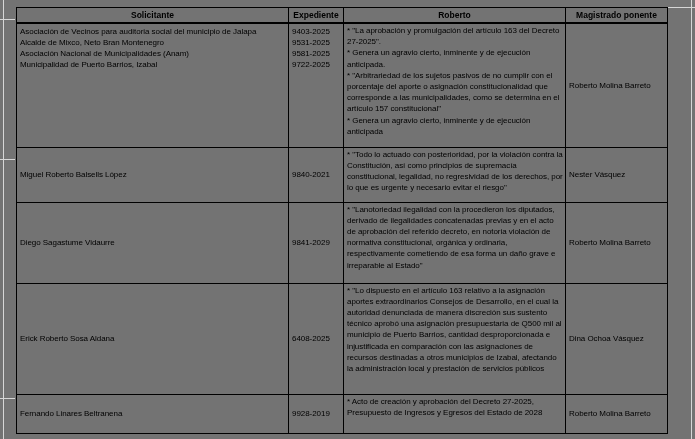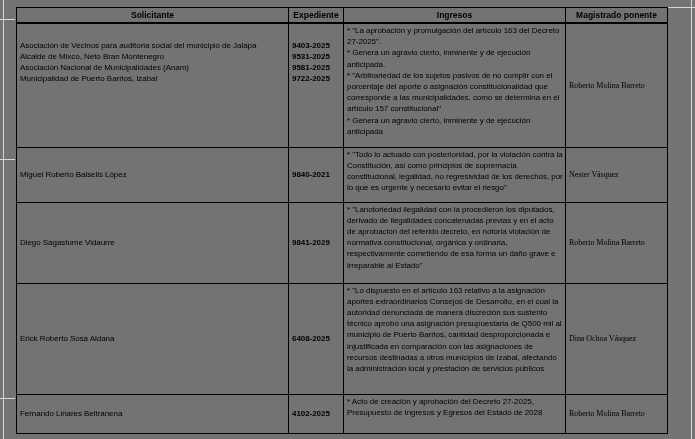--- a/index.html
+++ b/index.html
@@ -25,30 +25,30 @@
   }
   th, td { border:1px solid #000; margin:0; }
   th {
     font-size:8.5px; font-weight:bold; text-align:center;
     height:14px; padding:0 1px; border-bottom-width:2px;
     line-height:11px;
   }
   td { font-size:8px; line-height:11px; letter-spacing:-0.05px; }
 
   .c-sol { white-space:pre; overflow:hidden; padding:0 2px 0 3px; vertical-align:middle; }
-  .c-exp { white-space:pre; overflow:hidden; padding:0 2px 0 3px; vertical-align:middle;font-weight:bold; }
+  .c-exp { white-space:pre; overflow:hidden; padding:0 2px 0 3px; vertical-align:middle; }
   .c-rec { white-space:pre-line; padding:1px 2px 0 3px; vertical-align:top; line-height:11.2px; }
-  .c-mag { padding:0 2px 0 3px; vertical-align:middle;font-family:Liberation Serif, serif; }
+  .c-mag { padding:0 2px 0 3px; vertical-align:middle; }
 
   tr.r1 { height:124px; }
   tr.r2 { height:55px; }
   tr.r3 { height:81px; }
   tr.r4 { height:111px; }
   tr.r5 { height:39px; }
-  tr.r1 .c-sol, tr.r1 .c-exp { vertical-align:top; padding-top:16px; }
+  tr.r1 .c-sol, tr.r1 .c-exp { vertical-align:top; padding-top:2px; }
 </style>
 </head>
 <body>
 
 <div class="canvas">
   <div class="gl gl-v-left"></div>
   <div class="gl gl-v-right"></div>
   <div class="gl gl-h-l1"></div>
   <div class="gl gl-h-l2"></div>
   <div class="gl gl-h-l3"></div>
@@ -58,21 +58,21 @@
     <colgroup>
       <col style="width:272px">
         <col style="width:55px">
         <col style="width:222px">
         <col style="width:102px">
     </colgroup>
     <thead>
       <tr>
         <th>Solicitante</th>
         <th>Expediente</th>
-        <th>Ingresos</th>
+        <th>Roberto</th>
         <th>Magistrado ponente</th>
       </tr>
     </thead>
     <tbody>
       <tr class="r1">
         <td class="c-sol">Asociación de Vecinos para auditoria social del municipio de Jalapa
 Alcalde de Mixco, Neto Bran Montenegro
 Asociación Nacional de Municipalidades (Anam)
 Municipalidad de Puerto Barrios, Izabal</td>
         <td class="c-exp">9403-2025
@@ -98,19 +98,19 @@
         <td class="c-mag">Roberto Molina Barreto</td>
       </tr>
       <tr class="r4">
         <td class="c-sol">Erick Roberto Sosa Aldana</td>
         <td class="c-exp">6408-2025</td>
         <td class="c-rec">* "Lo dispuesto en el artículo 163 relativo a la asignación aportes extraordinarios Consejos de Desarrollo, en el cual la autoridad denunciada de manera discreción sus sustento técnico aprobó una asignación presupuestaria de Q500 mil al municipio de Puerto Barrios, cantidad desproporcionada e injustificada en comparación con las asignaciones de recursos destinadas a otros municipios de Izabal, afectando la administración local y prestación de servicios públicos</td>
         <td class="c-mag">Dina Ochoa Vásquez</td>
       </tr>
       <tr class="r5">
         <td class="c-sol">Fernando Linares Beltranena</td>
-        <td class="c-exp">4102-2025</td>
+        <td class="c-exp">9928-2019</td>
         <td class="c-rec">* Acto de creación y aprobación del Decreto 27-2025, Presupuesto de Ingresos y Egresos del Estado de 2028</td>
         <td class="c-mag">Roberto Molina Barreto</td>
       </tr>
     </tbody>
   </table>
 </div>
 
 </body></html>

